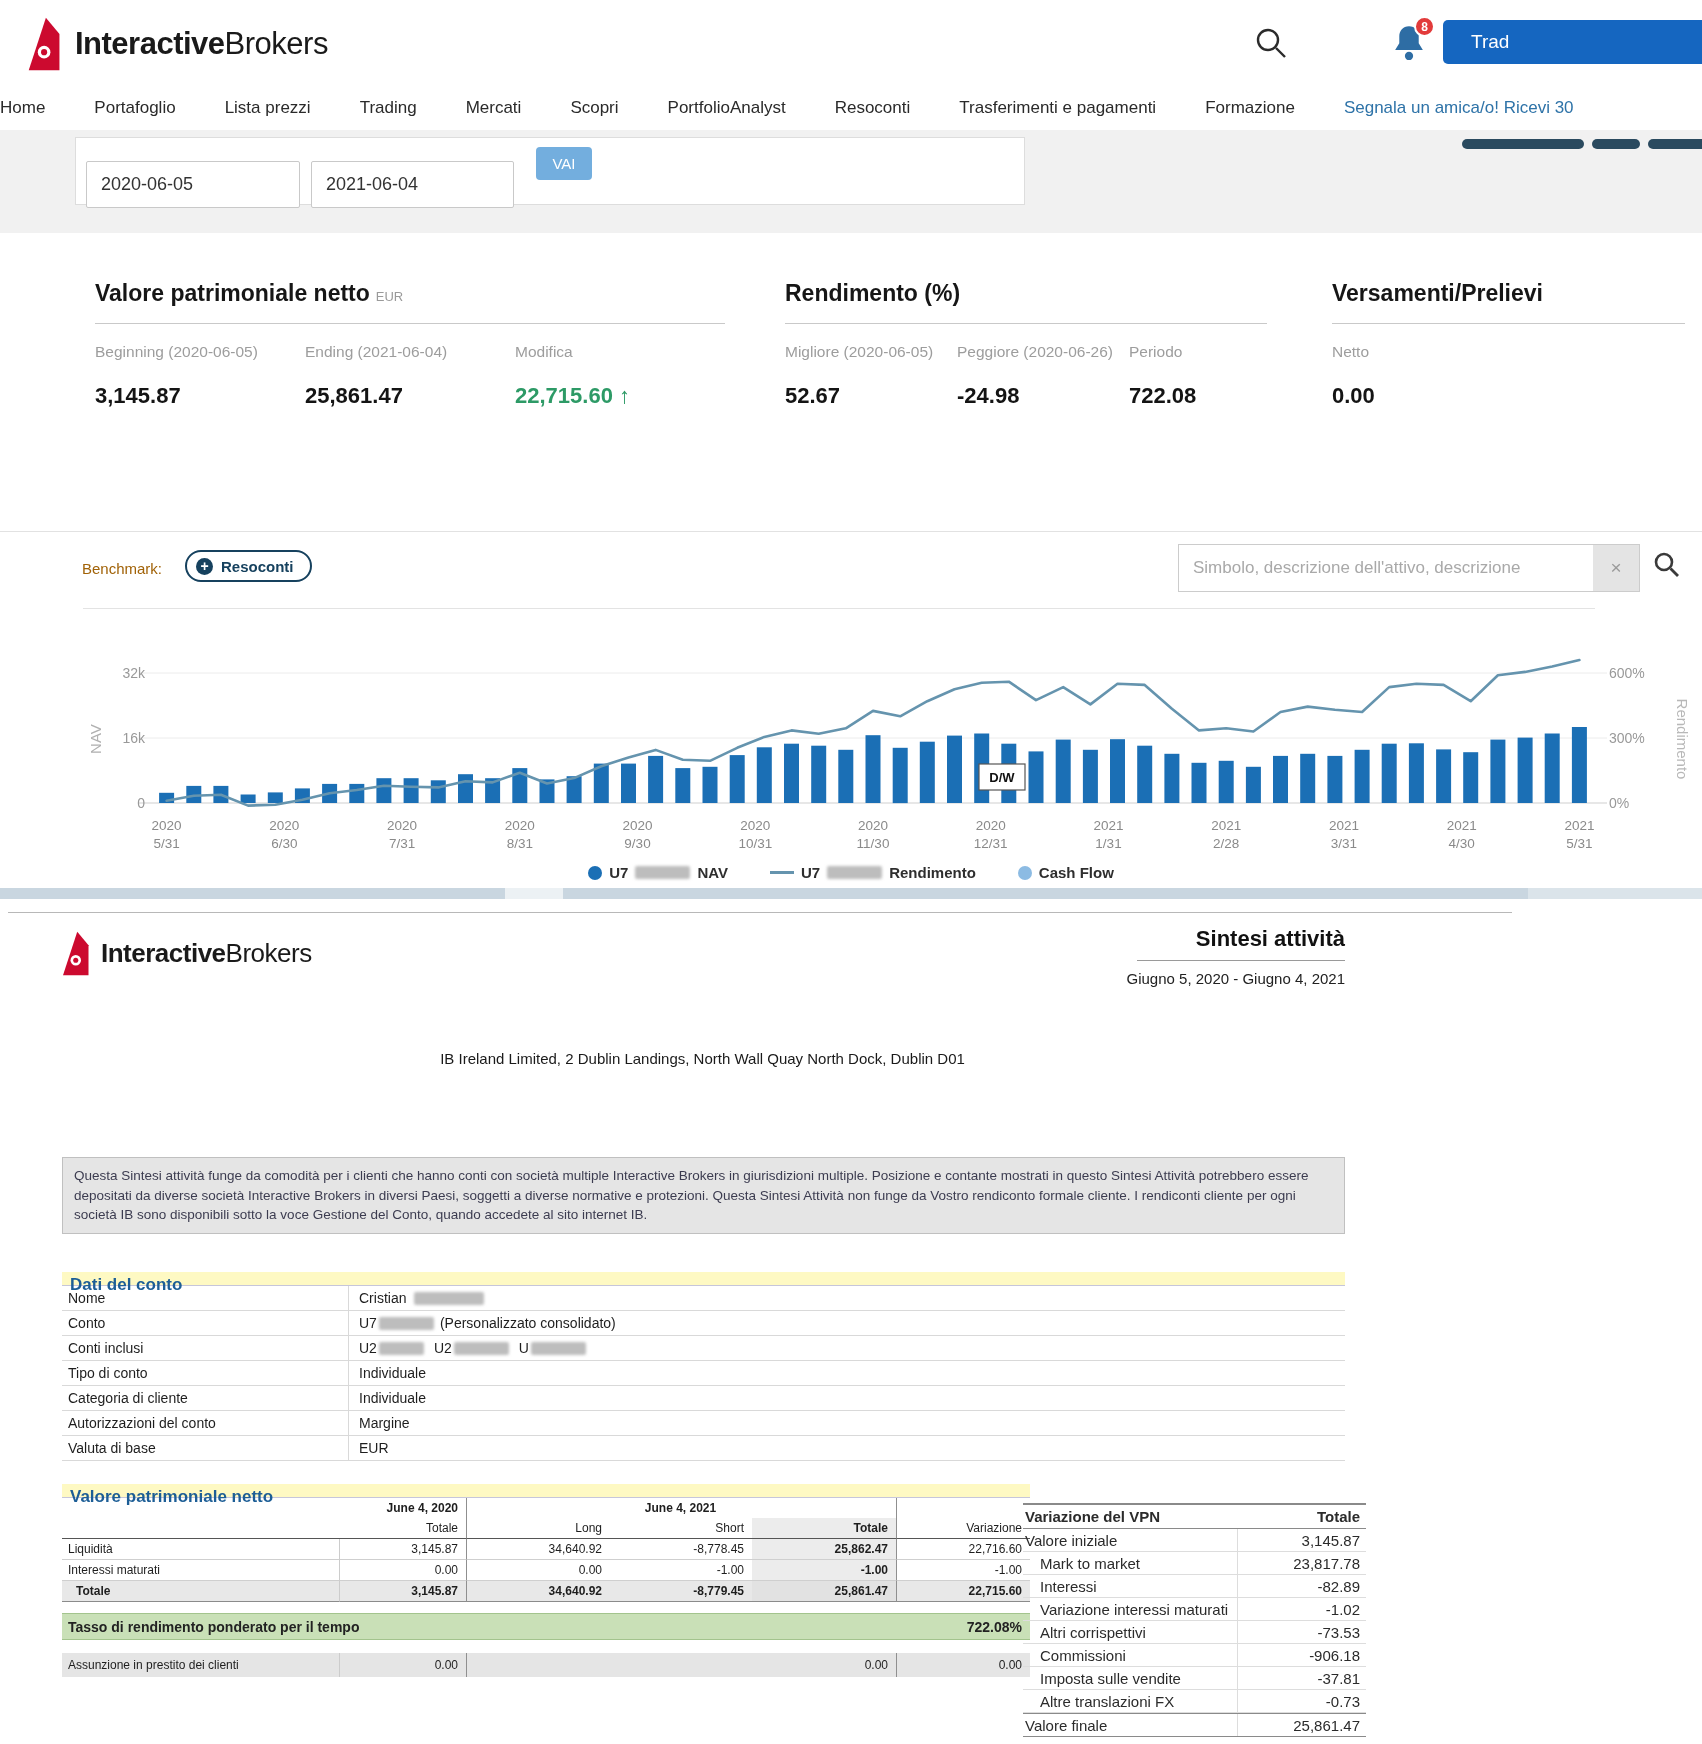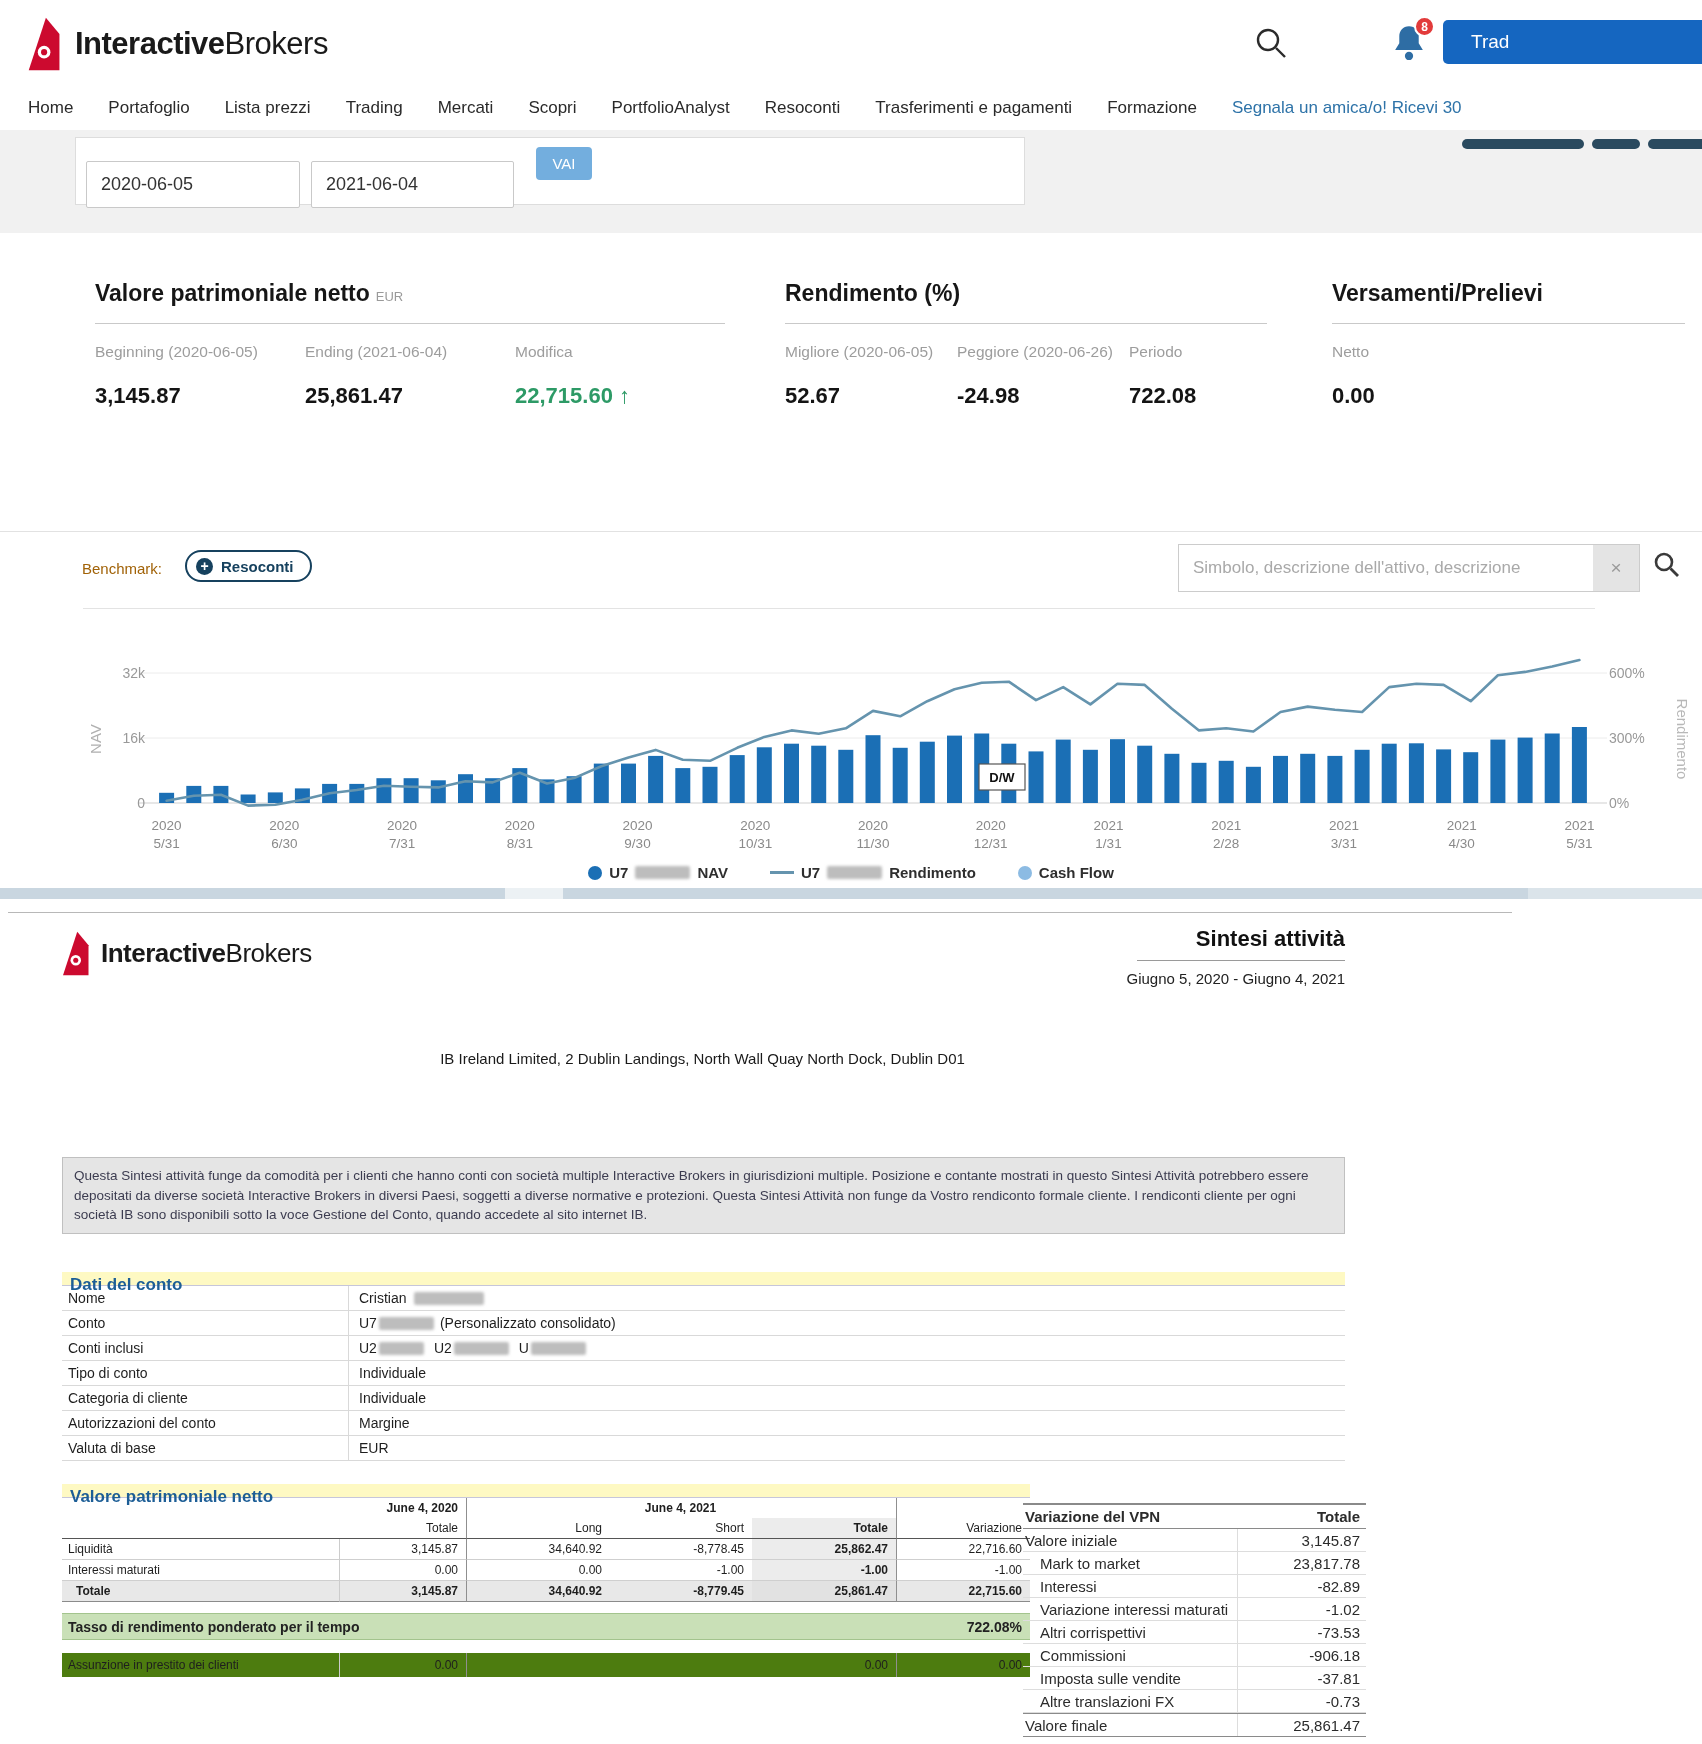--- a/index.html
+++ b/index.html
@@ -16,21 +16,21 @@
   .bell-wrap { position:absolute; left:1392px; top:22px; width:46px; height:44px; cursor:pointer; }
   .badge { position:absolute; left:22px; top:-6px; min-width:21px; height:21px; border-radius:11px;
     background:#e23b3b; border:2px solid #fff; color:#fff; font-size:12px; font-weight:700;
     display:flex; align-items:center; justify-content:center; }
   .trade-btn { position:absolute; left:1443px; top:20px; width:290px; height:44px; background:#1566c0;
     border:none; border-radius:5px; color:#fff; font-size:19px; text-align:left; padding-left:28px;
     font-family:"Liberation Sans",sans-serif; cursor:pointer; }
 
   
   .mainnav { position:absolute; top:85px; left:0; width:1702px; height:45px; display:flex;
-    align-items:center; gap:35px; padding-left:28px; background:#fff; }
+    align-items:center; gap:49px; background:#fff; }
   .nav-item { font-size:17px; color:#2a2a2a; white-space:nowrap; cursor:pointer; }
   .nav-promo { font-size:17px; color:#2e73a8; white-space:nowrap; cursor:pointer; }
 
   
   .gray-band { position:absolute; top:130px; left:0; width:1702px; height:103px; background:#f1f1f1; }
   .date-card { position:absolute; left:75px; top:7px; width:950px; height:68px; background:#fff;
     border:1px solid #ddd; }
   .date-input { position:absolute; top:23px; height:47px; border:1px solid #c9c9c9; border-radius:2px;
     font-size:18px; color:#333; padding-left:14px; font-family:"Liberation Sans",sans-serif; }
   .di1 { left:10px; width:214px; }
@@ -132,21 +132,21 @@
   .vr-dark { border-right:1px solid #8f8f8f; }
   .vr-light { border-right:1px solid #ccc; }
   .shade { background:#ececec; }
   .nvt-subhead .cell { border-bottom:1px solid #555; }
   .nvt-body .cell { border-bottom:1px solid #cfcfcf; }
   .nvt-total .cell { background:#e8e8e8; font-weight:700; border-bottom:1px solid #8b8b8b; }
   .bold { font-weight:700; }
   .twr-row { margin-top:11px; height:27px; background:#c9e0b7; border-top:1px solid #a3c48d;
     border-bottom:1px solid #a3c48d; display:flex; justify-content:space-between; align-items:center;
     font-size:14px; font-weight:700; padding:0 8px 0 6px; }
-  .borrow { margin-top:13px; background:#4d7c0f; }
+  .borrow { margin-top:13px; background:#e5e5e5; }
   .borrow .cell { padding-top:5px; padding-bottom:5px; }
 
   .vpn { position:absolute; top:591px; left:1023px; width:343px; font-size:15px; color:#2b2b2b; }
   .vpn-head { display:flex; justify-content:space-between; border-top:2px solid #8a8a8a;
     border-bottom:1px solid #8a8a8a; font-weight:700; padding:3px 6px 3px 2px; }
   .vpn-row { display:flex; border-bottom:1px solid #ddd; }
   .vpn-row .lbl { flex:1; padding:2.5px 0 2.5px 2px; border-right:1px solid #ddd; }
   .vpn-row .lbl.ind { padding-left:17px; }
   .vpn-row .val { width:128px; text-align:right; padding:2.5px 6px 2.5px 0; }
   .vpn-row.final { border-top:1px solid #8a8a8a; border-bottom:1px solid #8a8a8a; }

